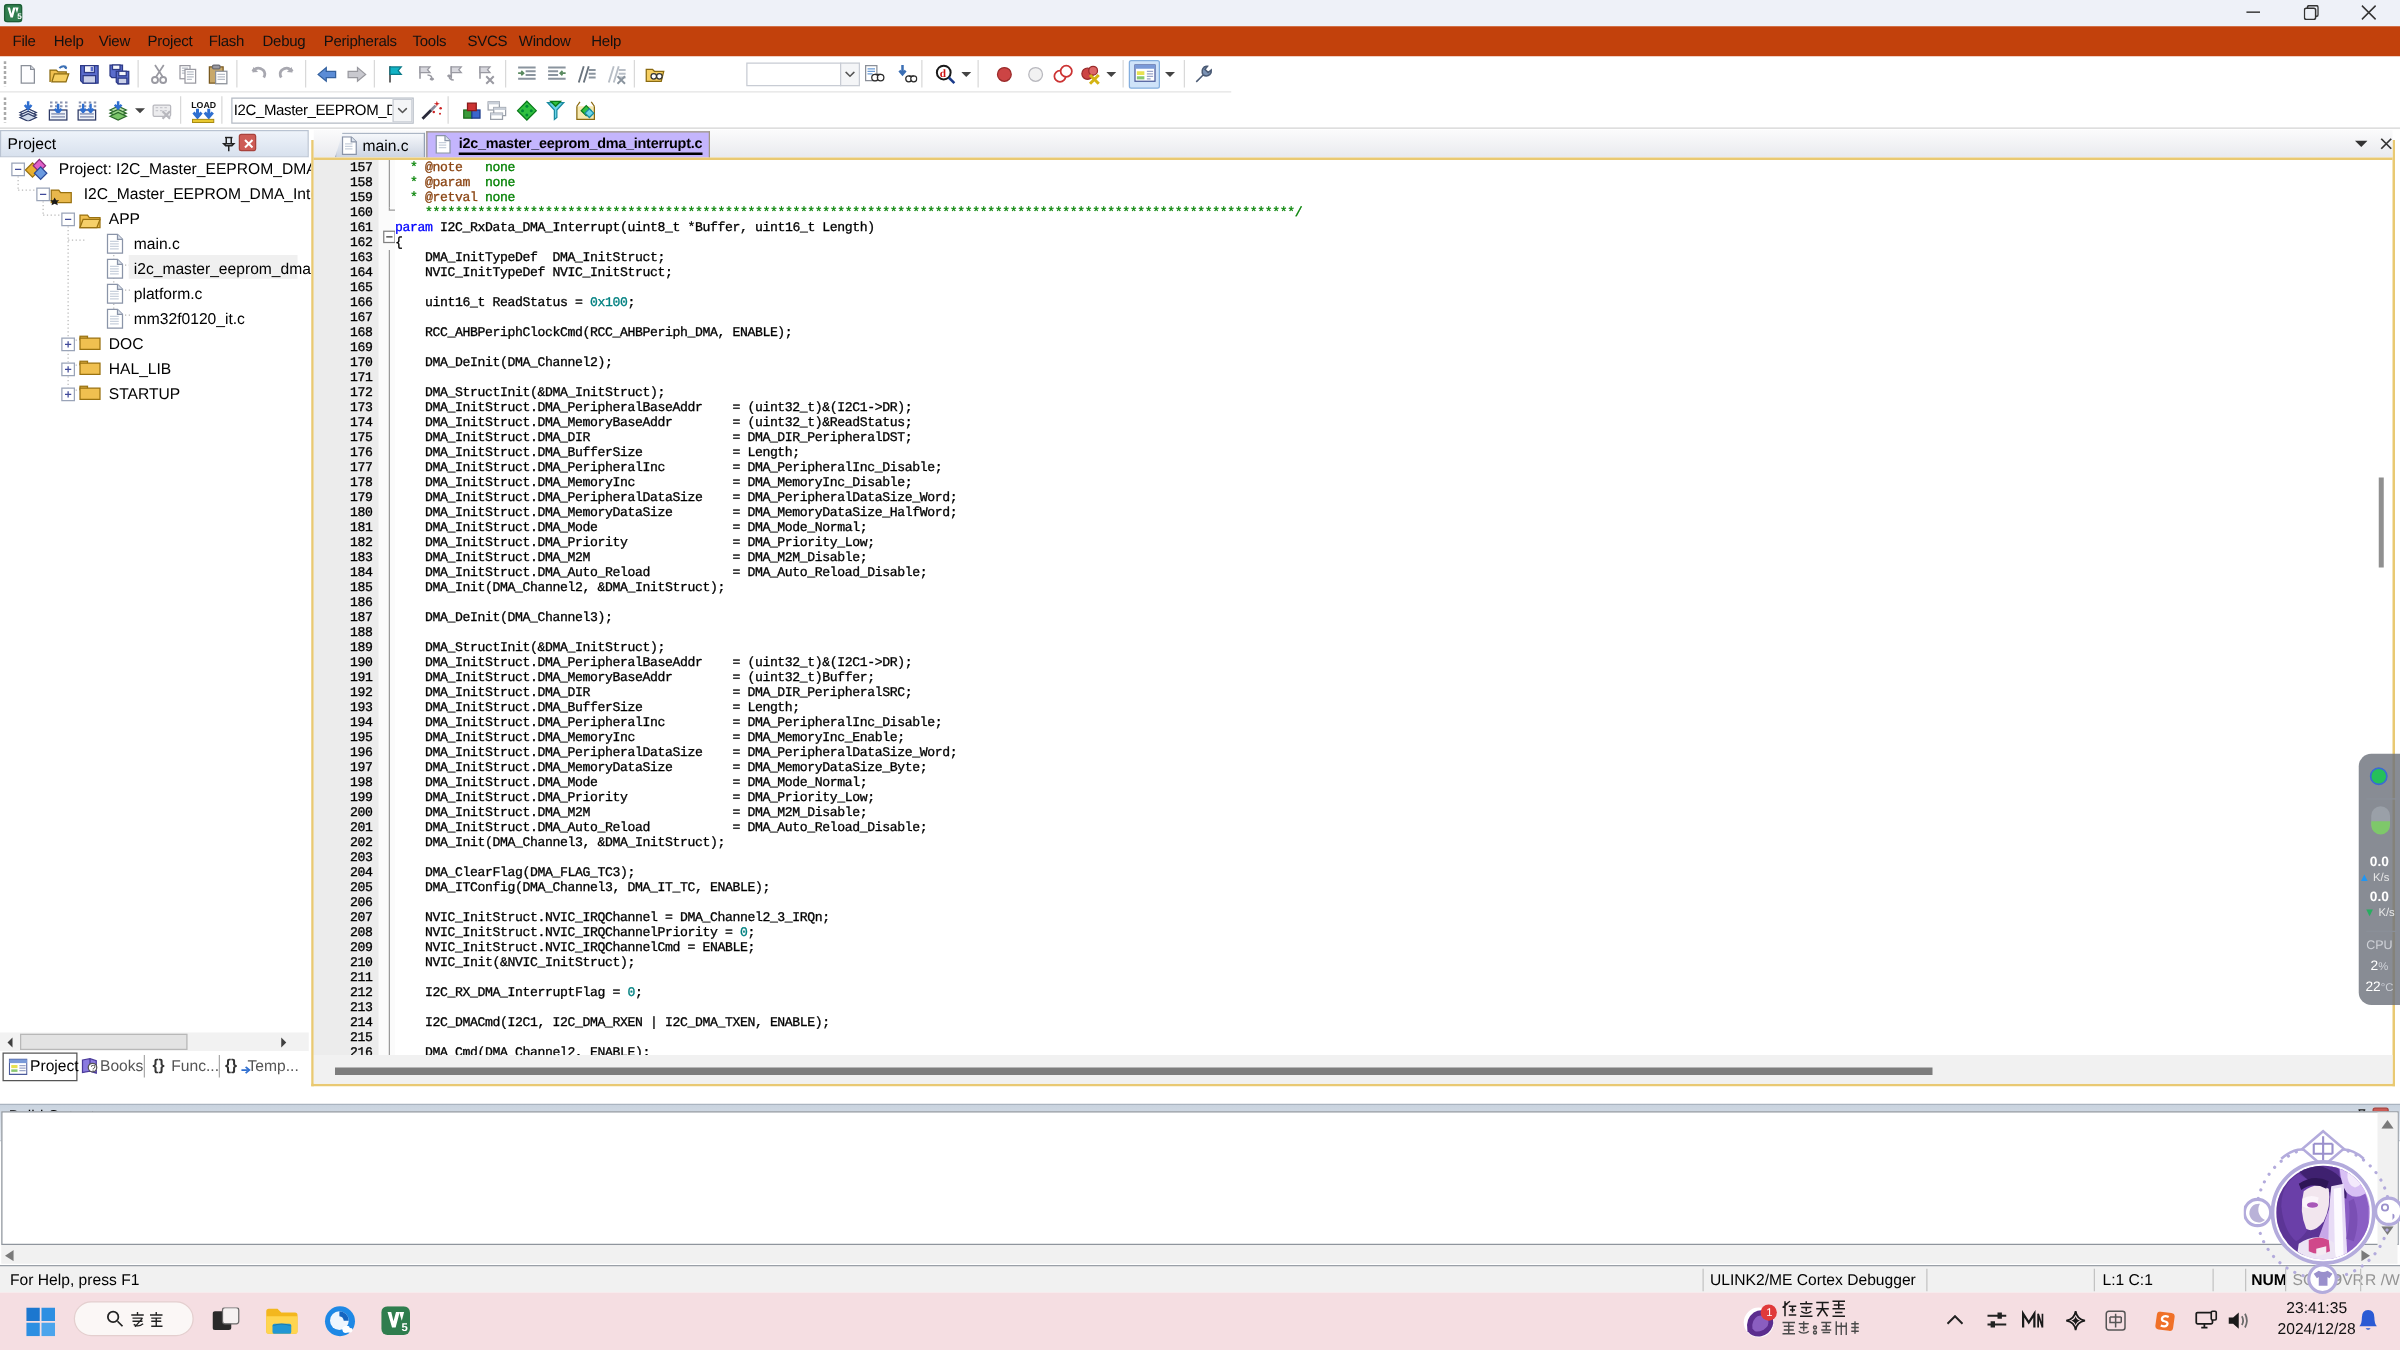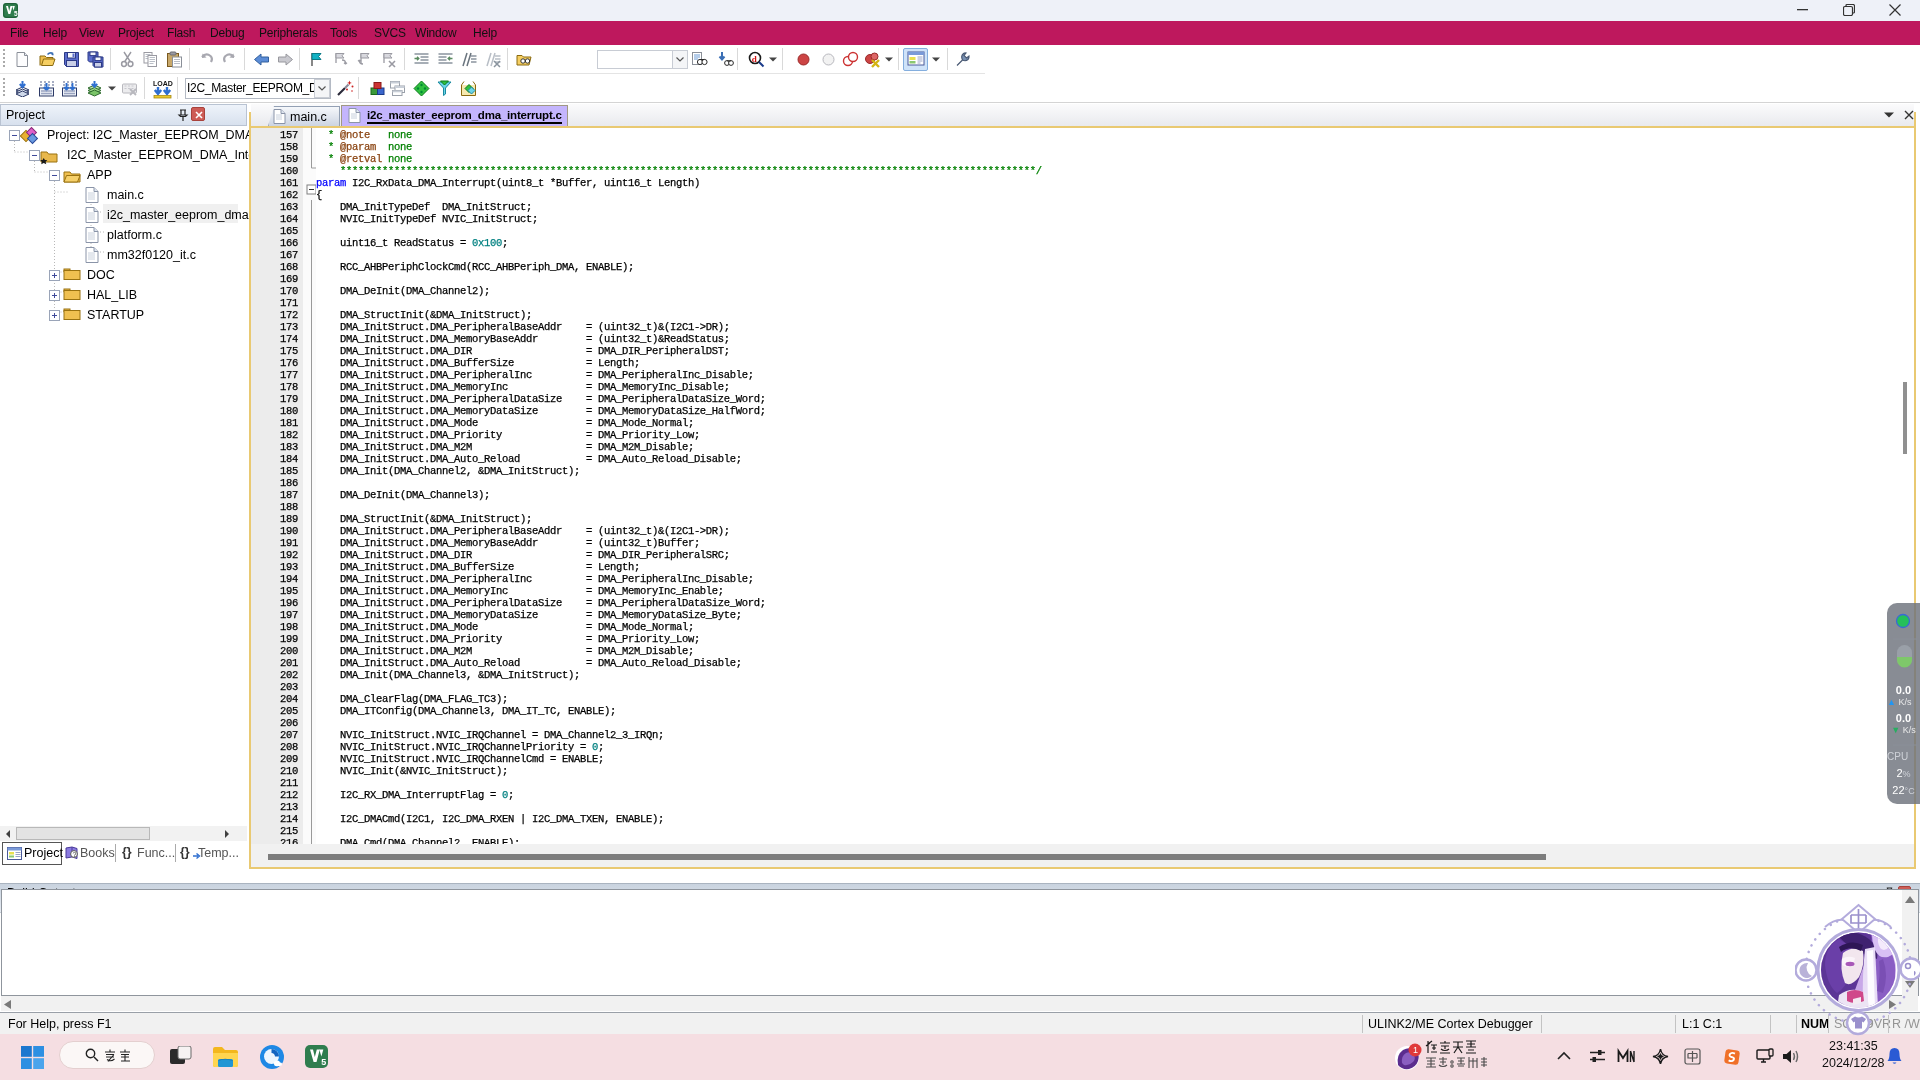--- a/index.html
+++ b/index.html
@@ -1,21 +1,21 @@
 <!DOCTYPE html>
 <html><head>
 <meta charset="utf-8">
 <style>
   * { margin:0; padding:0; box-sizing:border-box; }
   html,body { width:1920px; height:1080px; overflow:hidden; background:#fff;
     font-family:"Liberation Sans", sans-serif; }
   .abs { position:absolute; }
   #titlebar { position:absolute; left:0; top:0; width:1920px; height:21px; background:#eef1f8; }
   #titlebar .path { position:absolute; left:28px; top:4px; font-size:12px; color:#111; letter-spacing:-0.35px; }
-  #menubar { position:absolute; left:0; top:21px; width:1920px; height:41px; background:#be185d; border-bottom:1px solid #d4d4d4; }
+  #menubar { position:absolute; left:0; top:21px; width:1920px; height:41px; background:#c2410c; border-bottom:1px solid #d4d4d4; }
   #menubar span { position:absolute; top:5px; font-size:12px; color:#111; letter-spacing:-0.2px; }
   #tb1 { position:absolute; left:0; top:45px; width:1920px; height:29px; background:#fff; }
   #tb2 { position:absolute; left:0; top:74px; width:1920px; height:29px; background:#fff; border-bottom:1px solid #d4d4d4; }
   .tsep { position:absolute; top:3px; width:1px; height:22px; background:#d9d9d9; }
   .grip { position:absolute; left:3px; top:4px; width:2px; height:20px;
     background:repeating-linear-gradient(#aaa 0 2px, transparent 2px 4px); }
   .ticon { position:absolute; top:6px; width:17px; height:17px; }
   .ticon2 { position:absolute; top:5px; width:18px; height:18px; }
 
   
@@ -854,21 +854,21 @@
     <circle cx="16" cy="18" r="6.5" fill="#25c05a" stroke="#3a6ad4" stroke-width="1.3"></circle>
     <line x1="6" y1="36" x2="30" y2="36" stroke="#8a8f98"></line>
     <rect x="10" y="42" width="15" height="22" rx="7.5" fill="#9aa0a8"></rect>
     <path d="M10 57 a7.5 7.5 0 0 0 15 0 v-3 h-15 Z" fill="#7ec86a"></path>
     <line x1="6" y1="142" x2="30" y2="142" stroke="#8a8f98"></line>
   </svg>
   <div class="abs" style="left:0;top:81px;width:33px;text-align:center;font-weight:bold;color:#fff">0.0</div>
   <div class="abs" style="left:0;top:94px;width:33px;text-align:left;font-size:9px;color:#e8e8e8"><span style="color:#2196f3">▲</span> K/s</div>
   <div class="abs" style="left:0;top:109px;width:33px;text-align:center;font-weight:bold;color:#fff">0.0</div>
   <div class="abs" style="left:0;top:122px;width:33px;text-align:center;font-size:9px;color:#e8e8e8"><span style="color:#27ae60">▼</span> K/s</div>
-  <div class="abs" style="left:0;top:148px;width:33px;font-size:10px;color:#cfd2d8">CPU</div>
+  <div class="abs" style="left:0;top:148px;width:33px;text-align:center;font-size:10px;color:#cfd2d8">CPU</div>
   <div class="abs" style="left:0;top:164px;width:33px;text-align:center;color:#fff">2<span style="font-size:9px;color:#cfd2d8">%</span></div>
   <div class="abs" style="left:0;top:181px;width:33px;text-align:center;color:#fff">22<span style="font-size:9px;color:#cfd2d8">°C</span></div>
 </div>
 
 <svg class="abs" style="left:1795px;top:895px" width="125" height="142" viewBox="0 0 125 142">
 
   <g fill="#a89fd8">
     <circle cx="63.5" cy="75" r="53" fill="none" stroke="#b3abdc" stroke-width="2.5" stroke-dasharray="0.1 7" stroke-linecap="round"></circle>
   </g>
 

